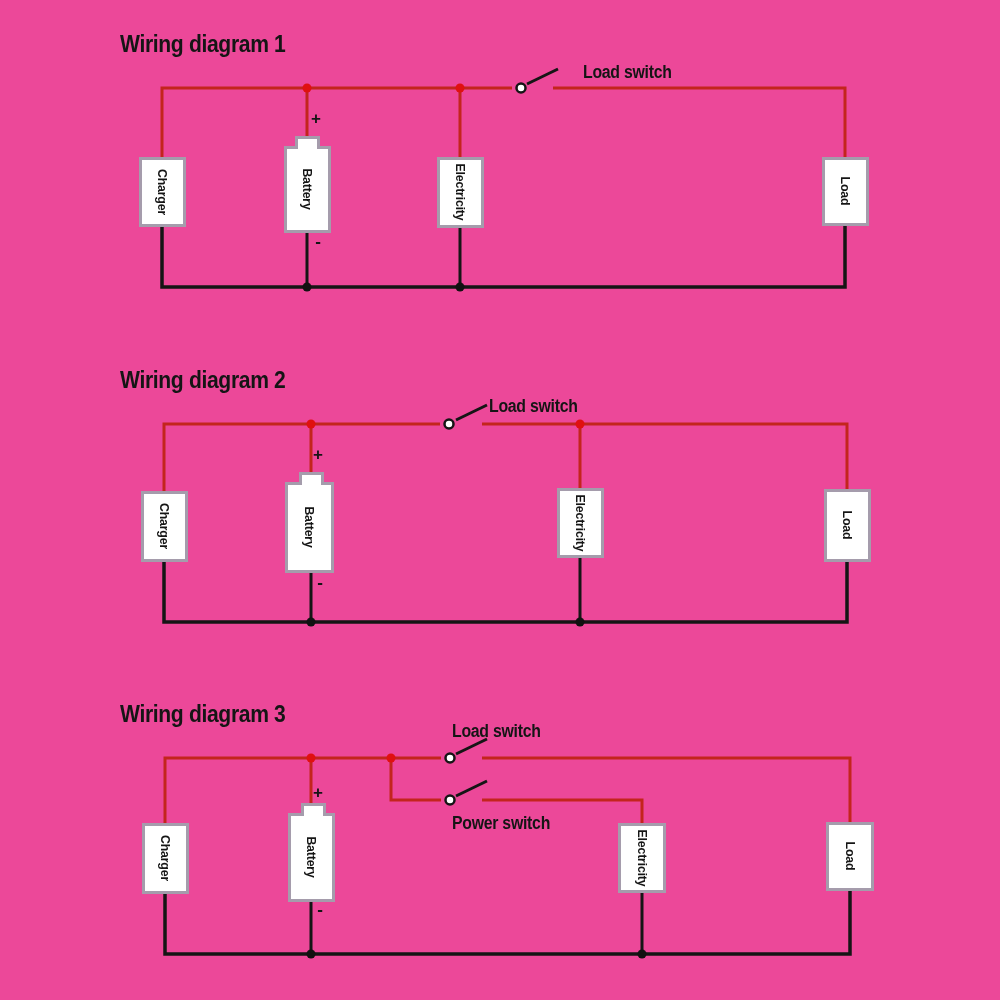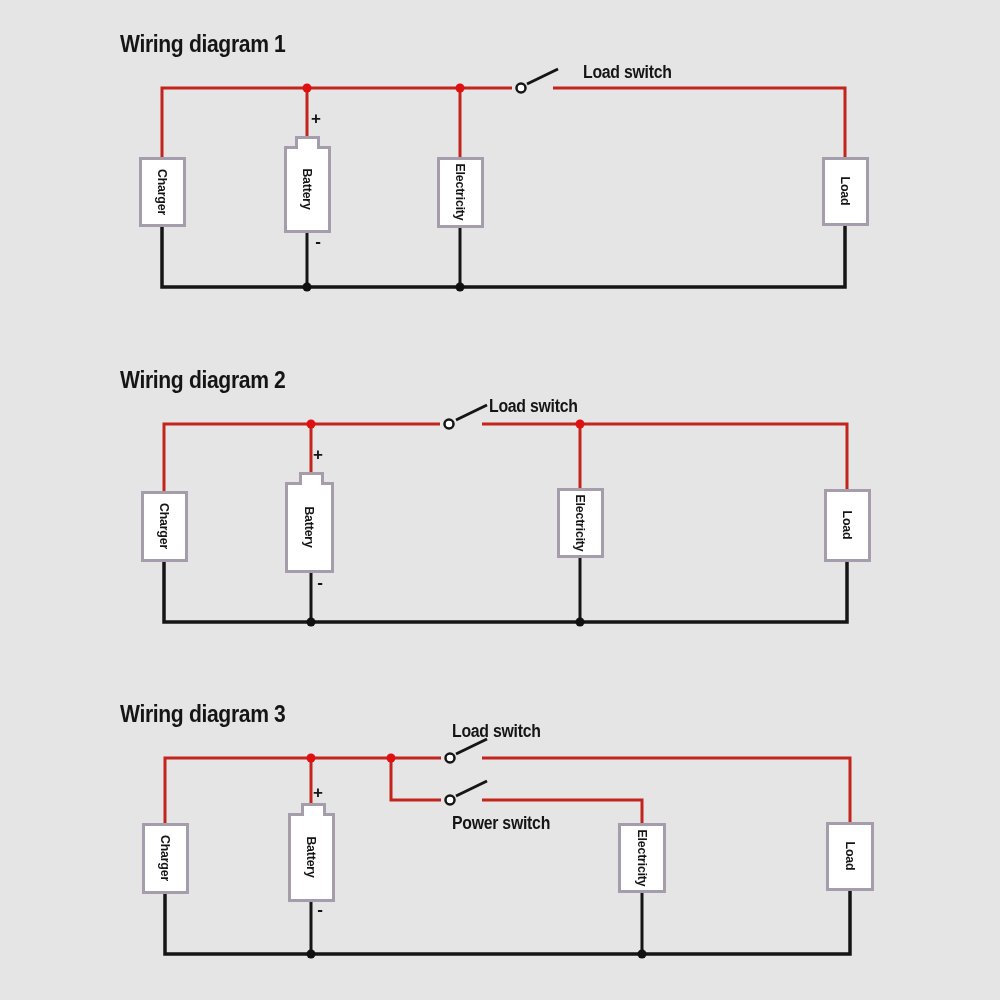--- a/index.html
+++ b/index.html
@@ -1,17 +1,17 @@
 <!DOCTYPE html>
 <html><head>
 <meta charset="utf-8">
 <style>
   html,body { margin:0; padding:0; background:#ffffff; }
   .canvas {
-    position:relative; width:1000px; height:1000px; background:#e5e5e5;
+    position:relative; width:1000px; height:1000px; background:#ec4899;
     font-family:"Liberation Sans", sans-serif; color:#151515; overflow:hidden;
   }
   svg.wires { position:absolute; left:0; top:0; z-index:0; }
   .title {
     position:absolute; font-size:24px; font-weight:bold; white-space:nowrap;
     letter-spacing:-0.4px; transform:scaleX(0.88); transform-origin:left top;
   }
   .switch-label {
     position:absolute; font-size:18px; font-weight:bold; white-space:nowrap;
     letter-spacing:-0.3px; transform:scaleX(0.88); transform-origin:left top;

